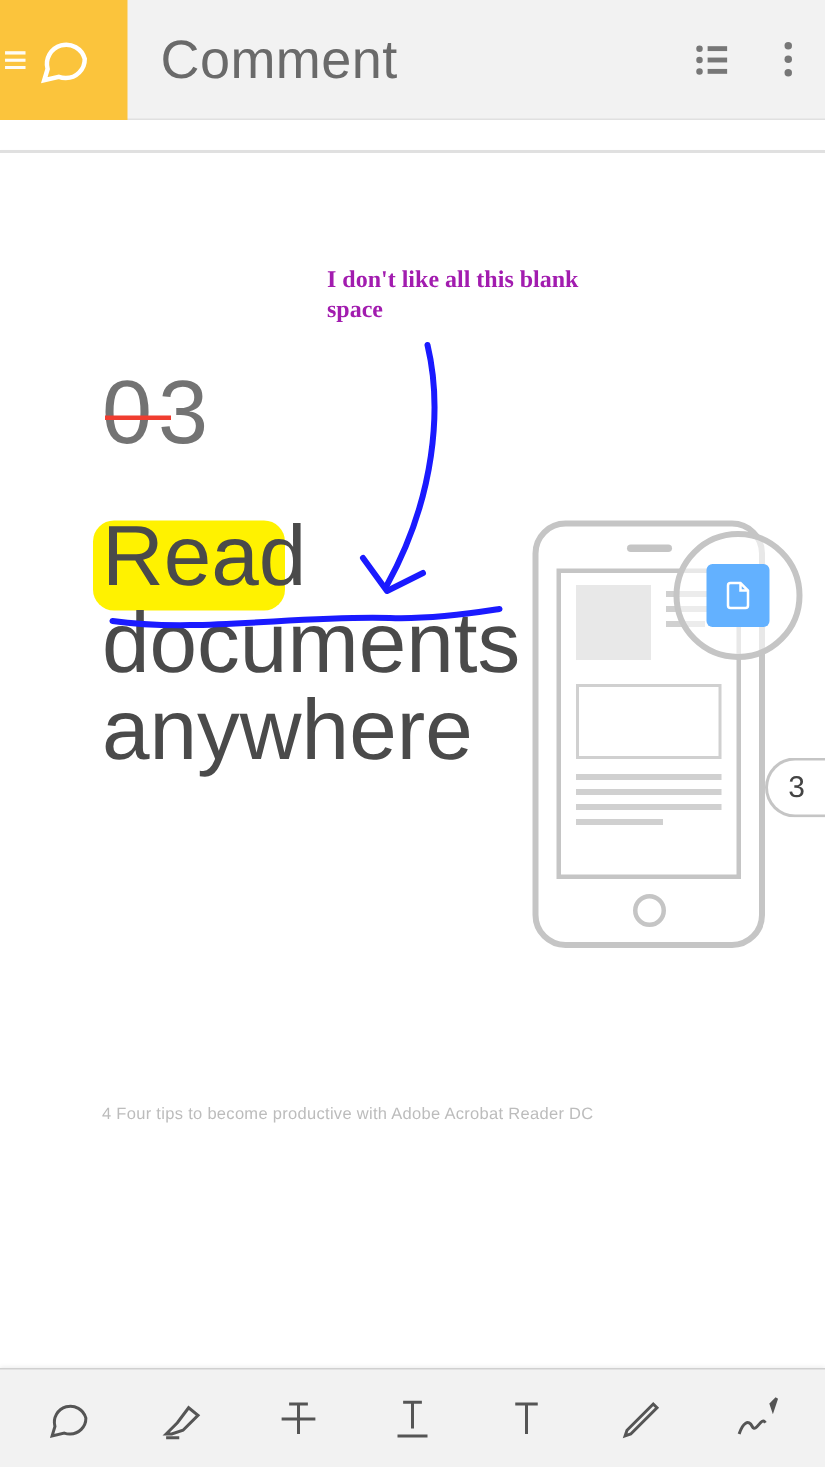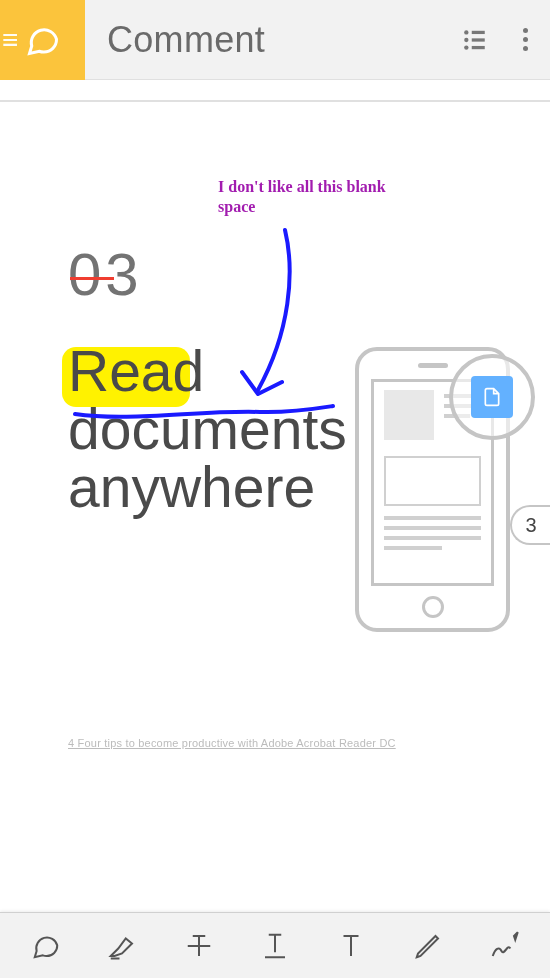--- a/index.html
+++ b/index.html
@@ -20,21 +20,21 @@
   .viewport { position: relative; height: 832px; background:#fff; }
   .page-edge { position:absolute; top: 20px; left:0; right:0; height: 2px; background: #e0e0e0; box-shadow: 0 1px 2px rgba(0,0,0,0.05); }
   .page { position: absolute; top:22px; left:0; right:0; bottom:0; background:#fff; }
   
   .sect-num { position:absolute; left: 68px; top: 110px; font-size: 60px; color:#737373; font-weight:300; letter-spacing:4px;margin-top:28px; }
   .sect-rule{ position:absolute; left: 70px; top: 175px; width: 44px; height:3px; background:#f03d30; }
   
   .hl { position:absolute; left: 62px; top: 245px; width: 128px; height: 60px; background:#fff200; border-radius: 14px; }
   .h1 { position:absolute; left: 68px; top: 240px; font-size: 57px; font-weight:300; color:#4a4a4a; line-height: 1.02; letter-spacing:0px; }
   .body { position:absolute; left: 68px; top: 425px; width: 240px; font-size:18px; line-height:1.45; color:#6a6a6a; font-weight:400; }
-  .footer { position:absolute; left:68px; top: 635px; font-size:11px; color:#bcbcbc; letter-spacing:0.2px;text-decoration:underline; }
+  .footer { position:absolute; left:68px; top: 635px; font-size:11px; color:#bcbcbc; letter-spacing:0.2px; }
   
   
   .phone { position:absolute; right: 40px; top: 245px; width: 155px; height: 285px; border: 4px solid #c5c5c5; border-radius: 22px; background:#fff; }
   .phone-scr { position:absolute; left:12px; right:12px; top:28px; bottom:42px; border:3px solid #c5c5c5; }
   .phone-home { position:absolute; left:50%; bottom:10px; transform:translateX(-50%); width:22px; height:22px; border:3px solid #c5c5c5; border-radius:50%; }
   .phone-spk { position:absolute; left:50%; top:12px; transform:translateX(-50%); width:30px; height:5px; border-radius:3px; background:#c5c5c5;}
   .fileblk { position:absolute; left:10px; top:8px; width:50px; height:50px; background:#e8e8e8;}
   .txtblk { margin: 6px 10px; height:4px; background:#d0d0d0;}
   .magnif { position:absolute; right:15px; top:252px; width:86px; height:86px; border:4px solid #c5c5c5; border-radius:50%; background: rgba(255,255,255,0.6);}
   .page-chip { position:absolute; left:50%; top:50%; transform:translate(-50%,-50%); width:42px; height:42px; background:#63b1ff; border-radius:4px; display:flex; align-items:center; justify-content:center;}

